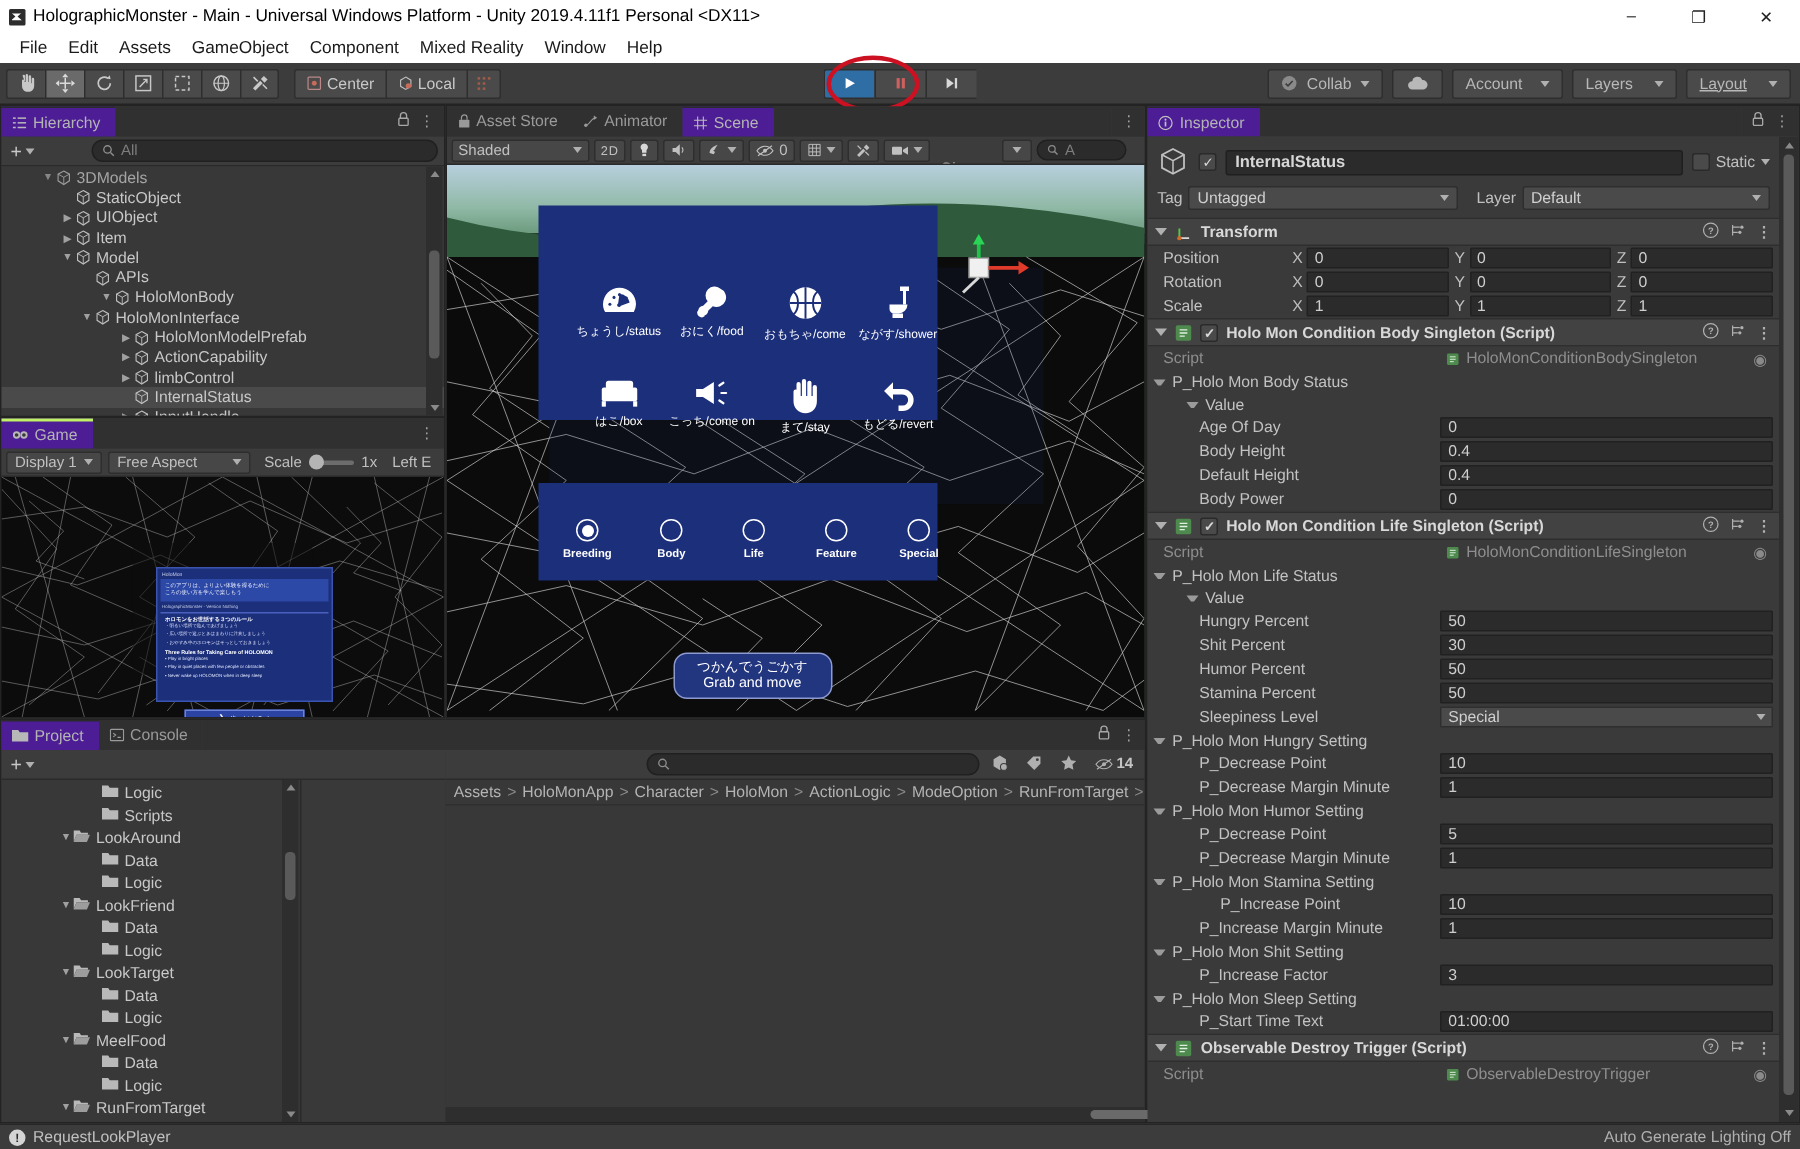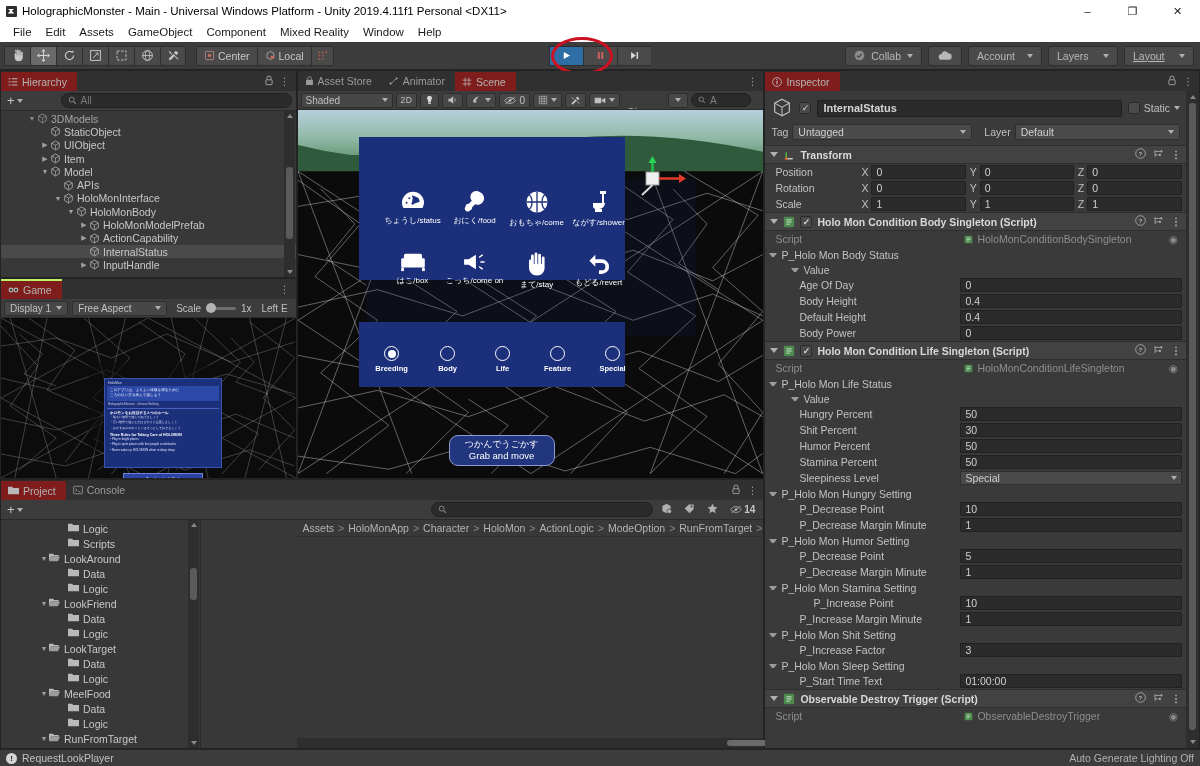--- a/index.html
+++ b/index.html
@@ -60,21 +60,21 @@
   .body { flex:1 1 auto; display:flex; min-height:0; background:#303030; }
   .col-left { width:320px; display:flex; flex-direction:column; min-width:0;}
   .col-mid  { flex:1 1 auto; display:flex; flex-direction:column; min-width:0;}
   .col-right{ width:470px; display:flex; flex-direction:column; min-width:0;}
 
   
   .panel { display:flex; flex-direction:column; min-height:0; background:#393939; border:1px solid #232323; }
   .tabrow { height:20px; background:#393939; display:flex; align-items:stretch; flex:0 0 auto; position:relative; }
   .tab { display:flex; align-items:center; gap:4px; padding:0 10px 0 7px; font-size:10.5px; color:#b4b4b4;
          background:#393939; }
-  .tab.sel { background:#7f1d1d; border-top:1px solid #2a2a2a; }
+  .tab.sel { background:#4c1d95; border-top:1px solid #2a2a2a; }
   .tab.unsel { background:#303030; color:#9a9a9a; }
   .tabrow .filler{ flex:1 1 auto; background:#303030; }
   .tabrow .tools { display:flex; align-items:center; gap:6px; padding:0 6px; background:#303030; color:#a0a0a0; font-size:10px;}
   .panel-toolbar { height:20px; background:#3c3c3c; display:flex; align-items:center; gap:4px; padding:0 4px;
                    flex:0 0 auto; border-bottom:1px solid #2a2a2a; }
   .srch { flex:1 1 auto; height:15px; background:#2b2b2b; border:1px solid #202020; border-radius:8px;
           display:flex; align-items:center; padding:0 6px; gap:4px; color:#7d7d7d; font-size:10px; }
   .plusbtn { display:flex; align-items:center; gap:2px; color:#c8c8c8; font-size:13px; padding:0 2px;}
 
   
@@ -428,40 +428,40 @@
                 <span class="twisty"></span>
                 <span class="cube">
                   <svg width="11" height="11" viewBox="0 0 16 16">
                     <path fill="none" stroke="#bdbdbd" stroke-width="1.1" d="M8 1.5l5.5 3v6.5L8 14.5 2.5 11V4.5z"></path>
                     <path fill="none" stroke="#bdbdbd" stroke-width=".9" d="M2.5 4.5L8 7.5l5.5-3M8 7.5V14"></path>
                   </svg>
                 </span>
                 <span>APIs</span>
               </div>
               <div class="hrow">
+                <span style="width:65px;flex:0 0 65px"></span>
+                <span class="twisty">▼</span>
+                <span class="cube">
+                  <svg width="11" height="11" viewBox="0 0 16 16">
+                    <path fill="none" stroke="#bdbdbd" stroke-width="1.1" d="M8 1.5l5.5 3v6.5L8 14.5 2.5 11V4.5z"></path>
+                    <path fill="none" stroke="#bdbdbd" stroke-width=".9" d="M2.5 4.5L8 7.5l5.5-3M8 7.5V14"></path>
+                  </svg>
+                </span>
+                <span>HoloMonBody</span>
+              </div>
+              <div class="hrow">
                 <span style="width:52px;flex:0 0 52px"></span>
                 <span class="twisty">▼</span>
                 <span class="cube">
                   <svg width="11" height="11" viewBox="0 0 16 16">
                     <path fill="none" stroke="#bdbdbd" stroke-width="1.1" d="M8 1.5l5.5 3v6.5L8 14.5 2.5 11V4.5z"></path>
                     <path fill="none" stroke="#bdbdbd" stroke-width=".9" d="M2.5 4.5L8 7.5l5.5-3M8 7.5V14"></path>
                   </svg>
                 </span>
                 <span>HoloMonInterface</span>
-              </div>
-              <div class="hrow">
-                <span style="width:65px;flex:0 0 65px"></span>
-                <span class="twisty">▼</span>
-                <span class="cube">
-                  <svg width="11" height="11" viewBox="0 0 16 16">
-                    <path fill="none" stroke="#bdbdbd" stroke-width="1.1" d="M8 1.5l5.5 3v6.5L8 14.5 2.5 11V4.5z"></path>
-                    <path fill="none" stroke="#bdbdbd" stroke-width=".9" d="M2.5 4.5L8 7.5l5.5-3M8 7.5V14"></path>
-                  </svg>
-                </span>
-                <span>HoloMonBody</span>
               </div>
               <div class="hrow">
                 <span style="width:78px;flex:0 0 78px"></span>
                 <span class="twisty">▶</span>
                 <span class="cube">
                   <svg width="11" height="11" viewBox="0 0 16 16">
                     <path fill="none" stroke="#bdbdbd" stroke-width="1.1" d="M8 1.5l5.5 3v6.5L8 14.5 2.5 11V4.5z"></path>
                     <path fill="none" stroke="#bdbdbd" stroke-width=".9" d="M2.5 4.5L8 7.5l5.5-3M8 7.5V14"></path>
                   </svg>
                 </span>
@@ -470,20 +470,31 @@
               <div class="hrow">
                 <span style="width:78px;flex:0 0 78px"></span>
                 <span class="twisty">▶</span>
                 <span class="cube">
                   <svg width="11" height="11" viewBox="0 0 16 16">
                     <path fill="none" stroke="#bdbdbd" stroke-width="1.1" d="M8 1.5l5.5 3v6.5L8 14.5 2.5 11V4.5z"></path>
                     <path fill="none" stroke="#bdbdbd" stroke-width=".9" d="M2.5 4.5L8 7.5l5.5-3M8 7.5V14"></path>
                   </svg>
                 </span>
                 <span>ActionCapability</span>
+              </div>
+              <div class="hrow">
+                <span style="width:78px;flex:0 0 78px"></span>
+                <span class="twisty">▶</span>
+                <span class="cube">
+                  <svg width="11" height="11" viewBox="0 0 16 16">
+                    <path fill="none" stroke="#bdbdbd" stroke-width="1.1" d="M8 1.5l5.5 3v6.5L8 14.5 2.5 11V4.5z"></path>
+                    <path fill="none" stroke="#bdbdbd" stroke-width=".9" d="M2.5 4.5L8 7.5l5.5-3M8 7.5V14"></path>
+                  </svg>
+                </span>
+                <span>limbControl</span>
               </div>
               <div class="hrow sel">
                 <span style="width:78px;flex:0 0 78px"></span>
                 <span class="twisty"></span>
                 <span class="cube">
                   <svg width="11" height="11" viewBox="0 0 16 16">
                     <path fill="none" stroke="#bdbdbd" stroke-width="1.1" d="M8 1.5l5.5 3v6.5L8 14.5 2.5 11V4.5z"></path>
                     <path fill="none" stroke="#bdbdbd" stroke-width=".9" d="M2.5 4.5L8 7.5l5.5-3M8 7.5V14"></path>
                   </svg>
                 </span>

